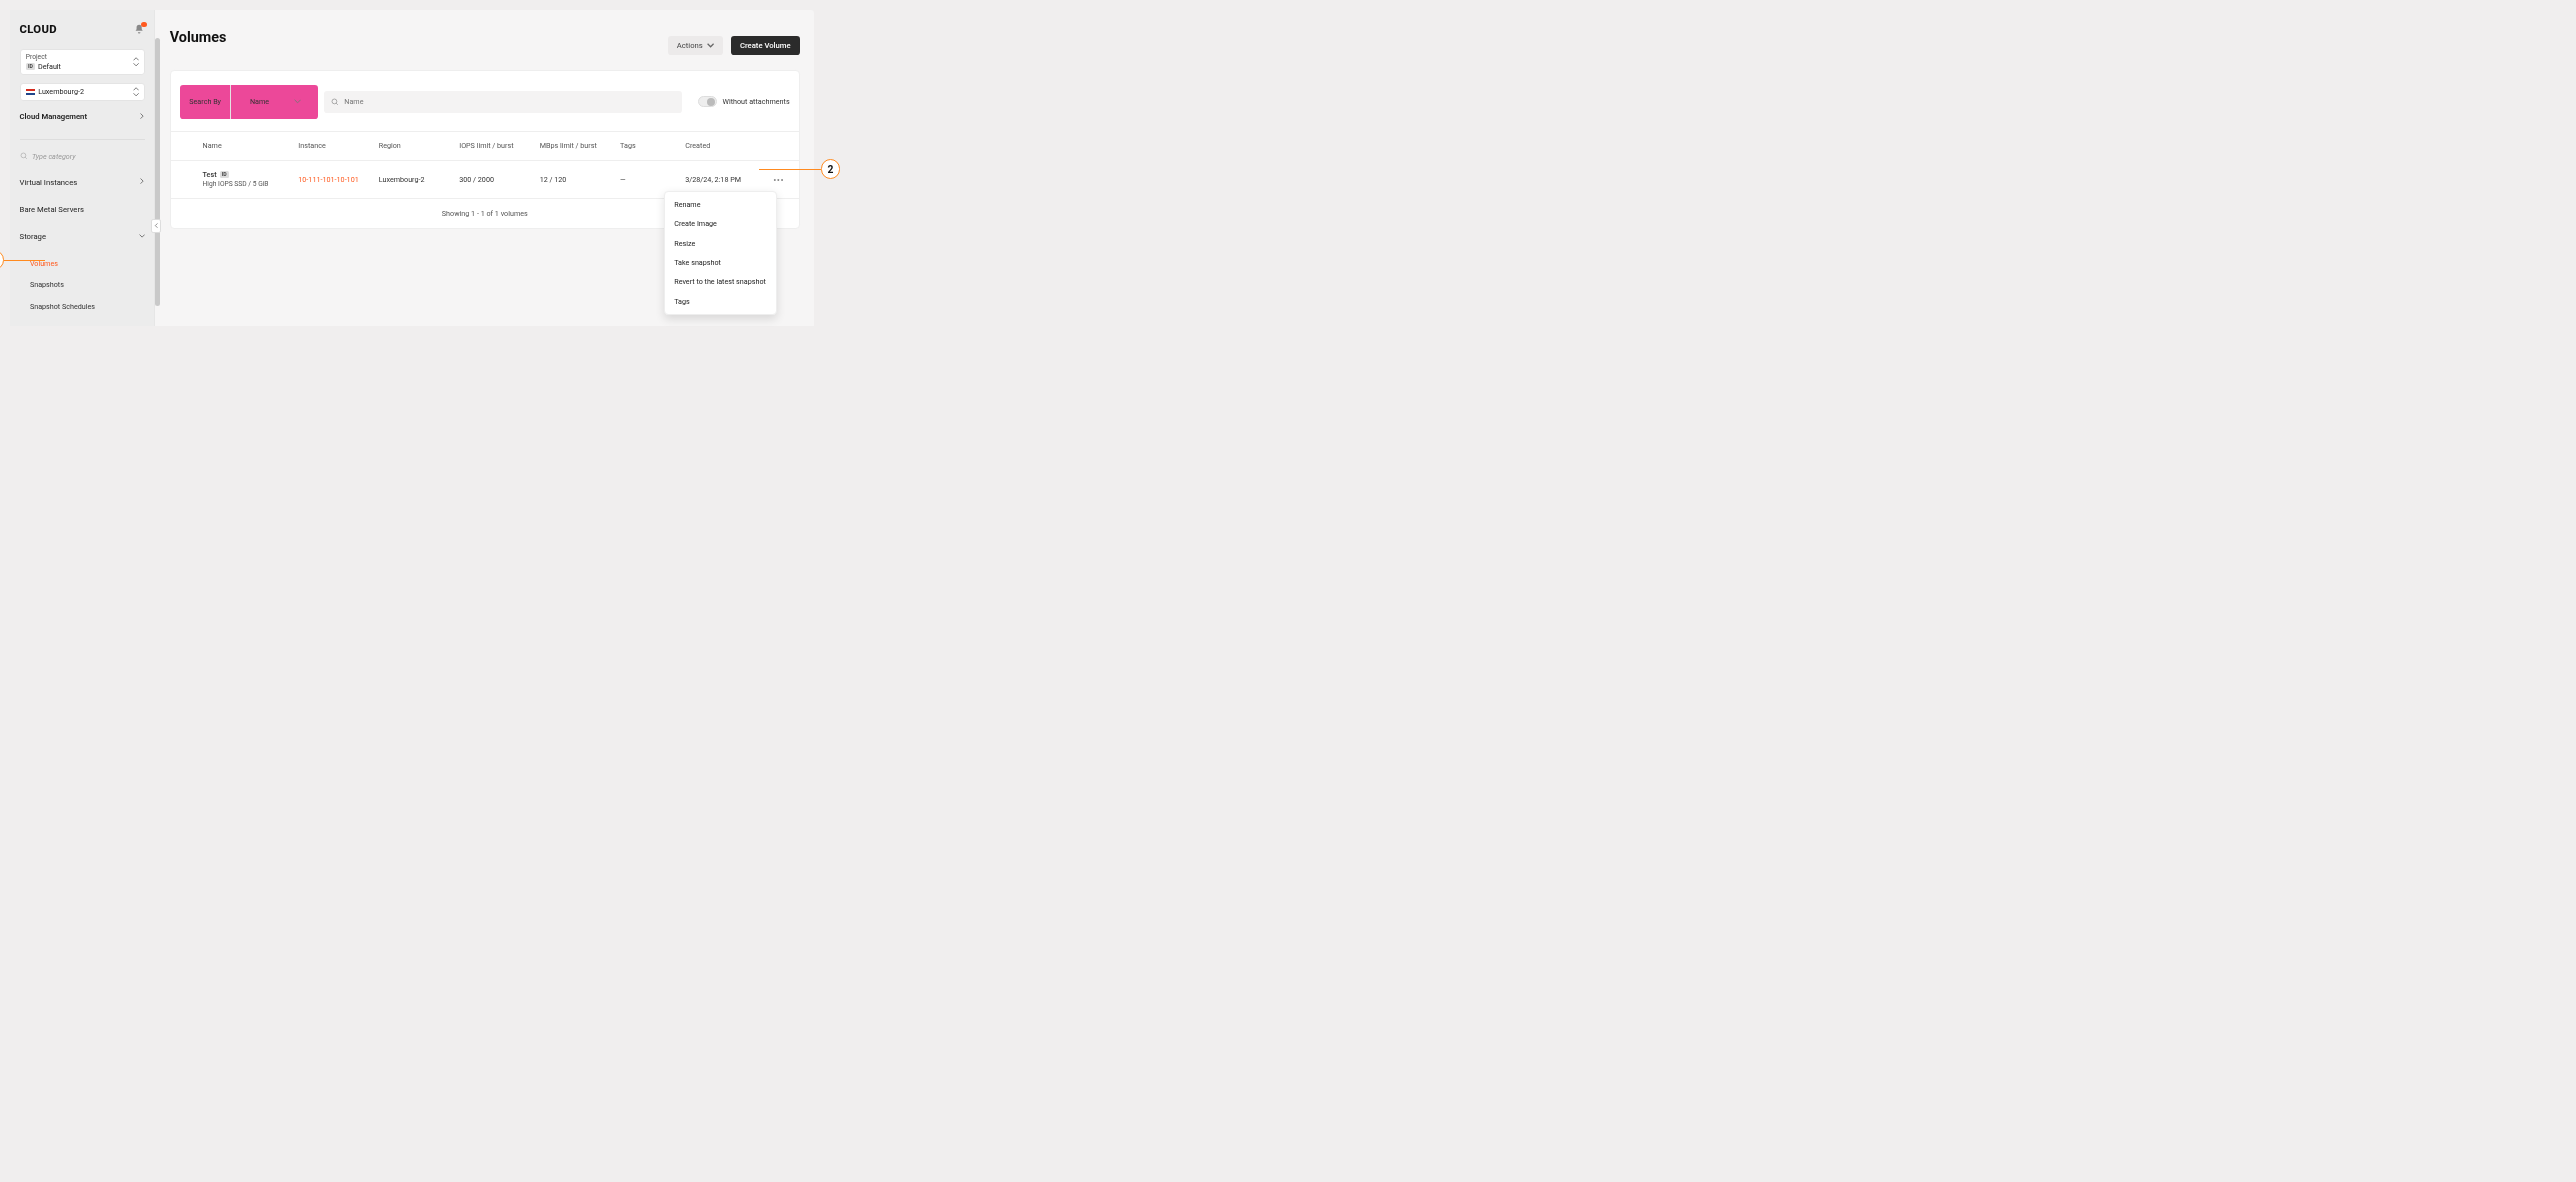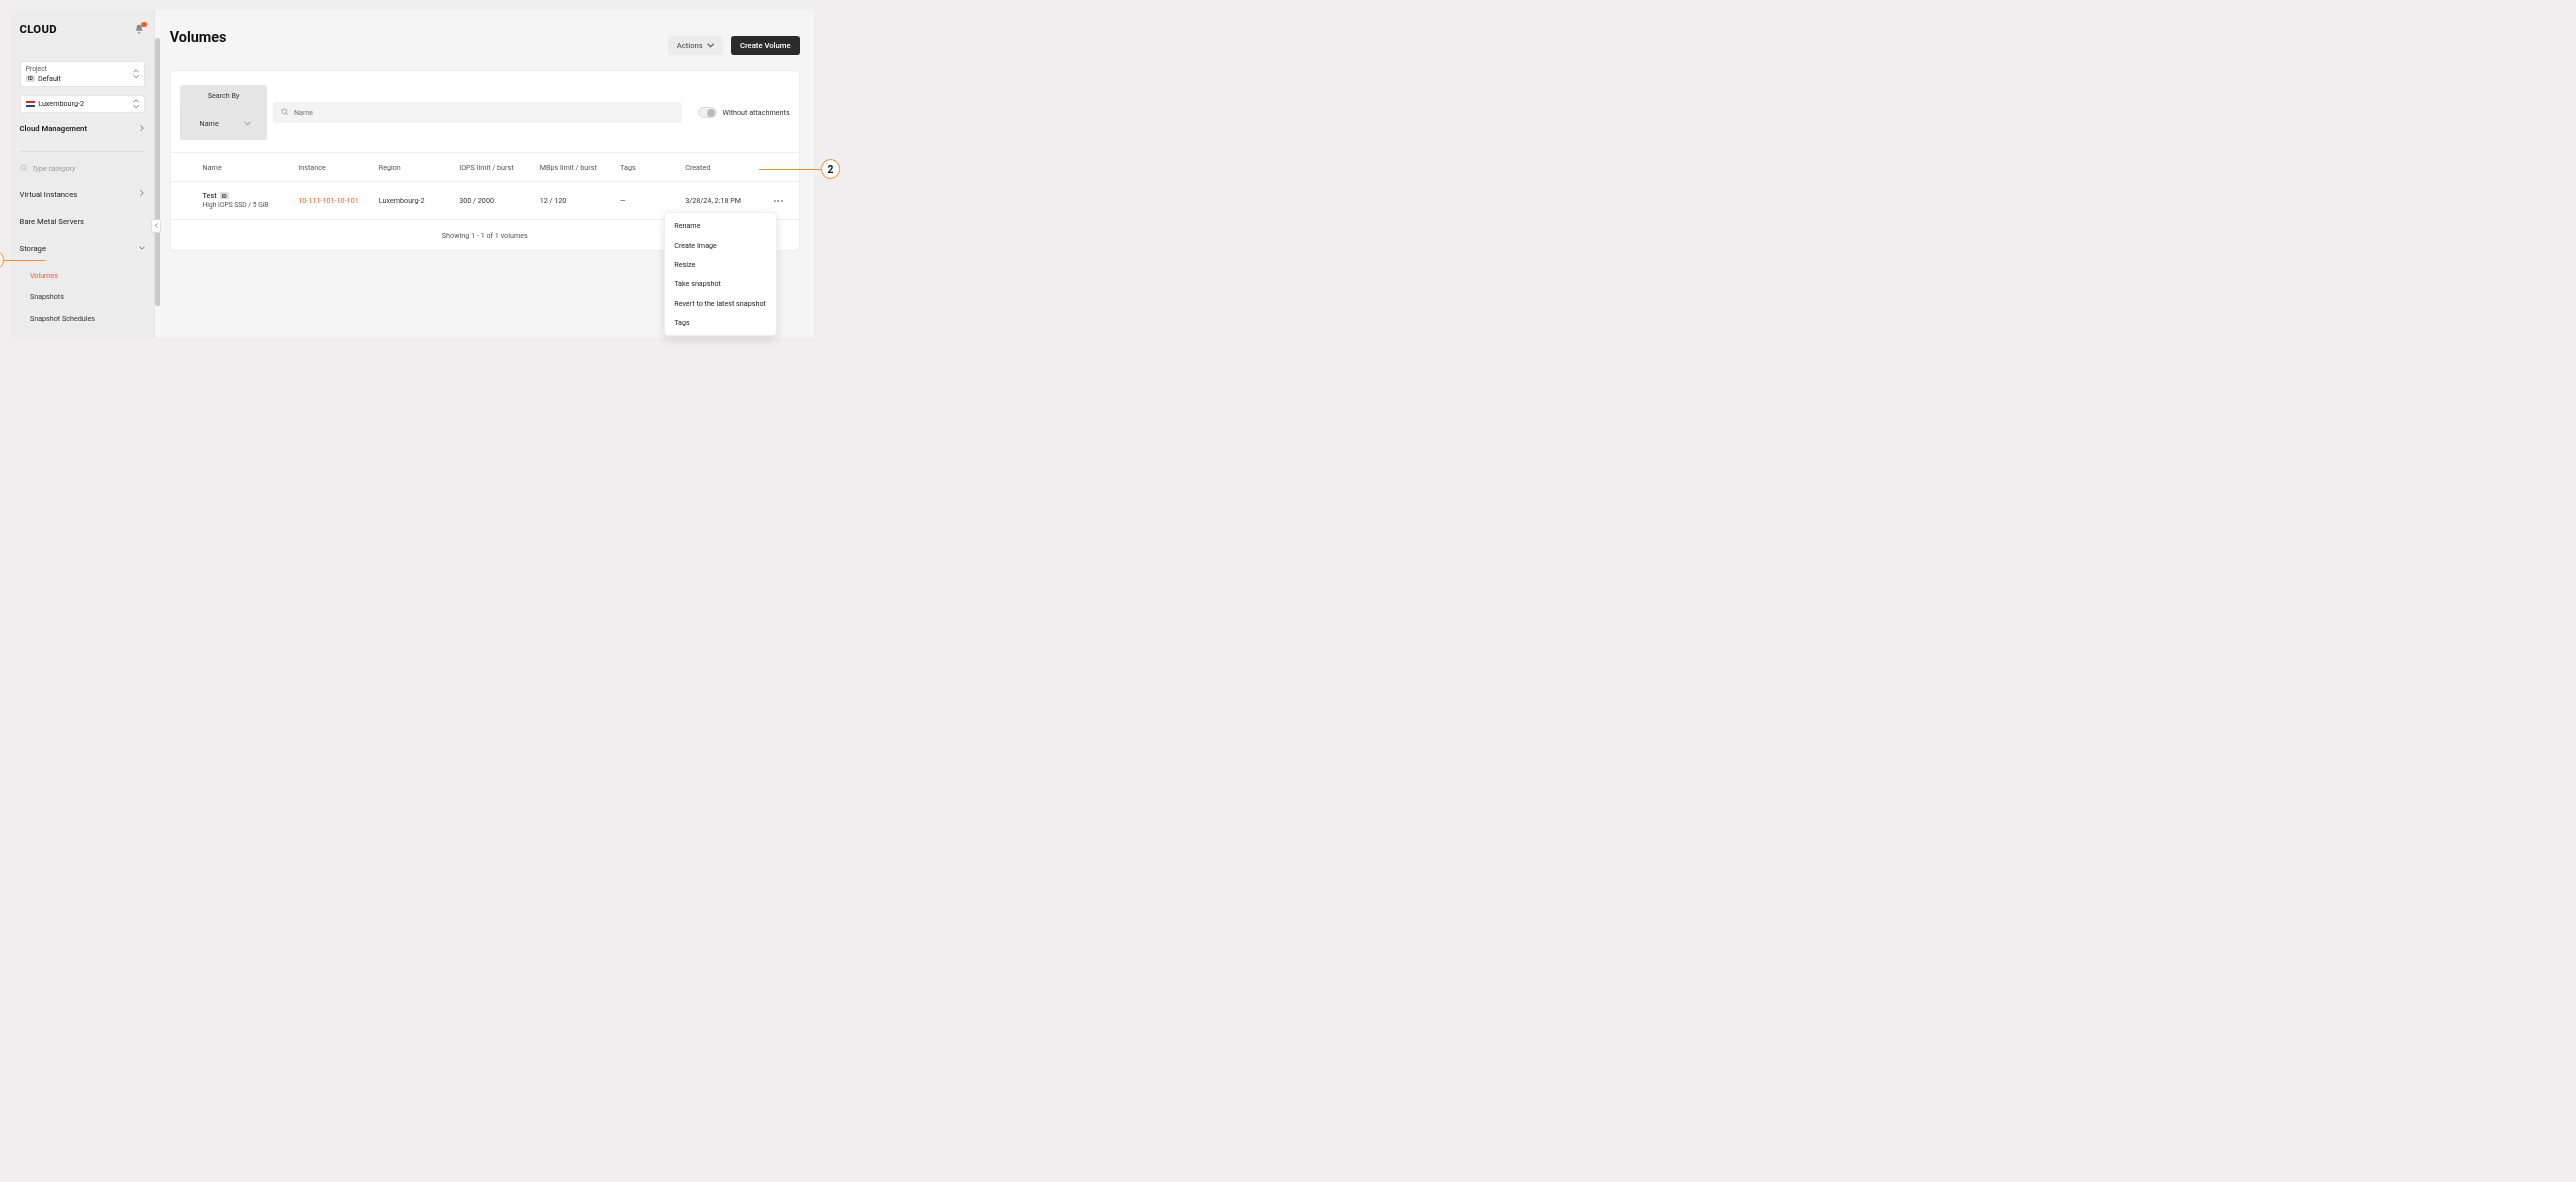--- a/index.html
+++ b/index.html
@@ -1,21 +1,21 @@
 <!DOCTYPE html>
 <html style="font-size:8.2px"><head>
   <meta charset="utf-8">
   <style>
     * { box-sizing: border-box; margin: 0; padding: 0; font-family: -apple-system, BlinkMacSystemFont, "Segoe UI", Roboto, sans-serif; }
     body { background: #f0eeee; padding: 10.3px; }
     .viewport { width: 100%; max-width: 804px; background: #ececec; border-radius: 3.1px; overflow: visible; display: flex; position: relative; min-height: 309px; }
 
     
     .sidebar { width: 144px; background: #ececec; padding: 12.4px 9.3px 9.3px 9.3px; display: flex; flex-direction: column; gap: 4.1px; position: relative; }
-    .sidebar-header { display: flex; justify-content: space-between; align-items: center; margin-bottom: 21px; }
+    .sidebar-header { display: flex; justify-content: space-between; align-items: center; margin-bottom: 9px; }
     .brand { font-size: 11.3px; font-weight: 800; letter-spacing: 0.3px; color: #111; }
     .bell { position: relative; width: 11.3px; height: 11.3px; display: flex; align-items: center; justify-content: center; color: #777; }
     .bell svg { width: 10.3px; height: 10.3px; fill: #888; }
     .bell-dot { position: absolute; top: -1.5px; right: -1.5px; width: 5.2px; height: 5.2px; background: #ff5a1f; border-radius: 50%; }
 
     .selector-card { background: #fff; border: 0.5px solid #e4e4e4; border-radius: 3.1px; padding: 3.1px 5.2px; display: flex; align-items: center; justify-content: space-between; font-size: 7.2px; color: #333; }
     .selector-card + .selector-card { margin-top: 4.1px; }
     .selector-left { display: flex; flex-direction: column; gap: 1px; }
     .selector-label { font-size: 6.7px; color: #555; }
     .selector-value { display: flex; align-items: center; gap: 3.1px; font-size: 7.2px; color: #222; }
@@ -46,21 +46,21 @@
     .main-header { display: flex; justify-content: space-between; align-items: center; margin-bottom: 15.5px; }
     .title { font-size: 14.4px; font-weight: 700; color: #111; }
     .hdr-actions { display: flex; gap: 7.2px; }
     .btn { border: none; border-radius: 3.1px; padding: 5.2px 9.3px; font-size: 7.7px; cursor: pointer; display: flex; align-items: center; gap: 4.1px; margin-top: 16px; }
     .btn-secondary { background: #eceaea; color: #444; }
     .btn-secondary svg { width: 7.2px; height: 7.2px; }
     .btn-primary { background: #2b2b2b; color: #fff; font-weight: 500; }
 
     .panel { background: #fff; border-radius: 4.1px; padding: 0; border: 0.5px solid #eee; overflow: visible; }
     .toolbar { padding: 13.4px 9.3px 12.4px; display: flex; align-items: center; gap: 6.2px; }
-    .searchby { background: #e5e5e5; border-radius: 3.1px; display: flex; align-items: center; overflow: hidden; flex-direction: column; }
+    .searchby { background: #ec4899; border-radius: 3.1px; display: flex; align-items: center; overflow: hidden; }
     .searchby span { padding: 6.2px 9.3px; font-size: 7.2px; color: #333; }
     .searchby .sep { border-left: 0.5px solid #e3e3e3; display: flex; align-items: center; gap: 15.5px; }
     .searchby .sep svg { width: 7.2px; height: 7.2px; color: #777; margin-right: 7.2px; }
     .search-box { flex: 1; background: #f4f3f3; border-radius: 3.1px; display: flex; align-items: center; padding: 0 7.2px; height: 21.6px; gap: 5.2px; }
     .search-box svg { width: 8.2px; height: 8.2px; stroke: #888; fill: none; }
     .search-box input { flex: 1; border: none; outline: none; background: transparent; font-size: 7.2px; color: #333; }
     .toggle-wrap { display: flex; align-items: center; gap: 5.2px; margin-left: 9.3px; }
     .toggle { width: 19.6px; height: 11.3px; background: #eee; border: 0.5px solid #ddd; border-radius: 5.7px; position: relative; }
     .toggle .knob { position: absolute; right: 1px; top: 1px; width: 8.2px; height: 8.2px; background: #bbb; border-radius: 50%; }
     .toggle-label { font-size: 7.2px; color: #333; }

